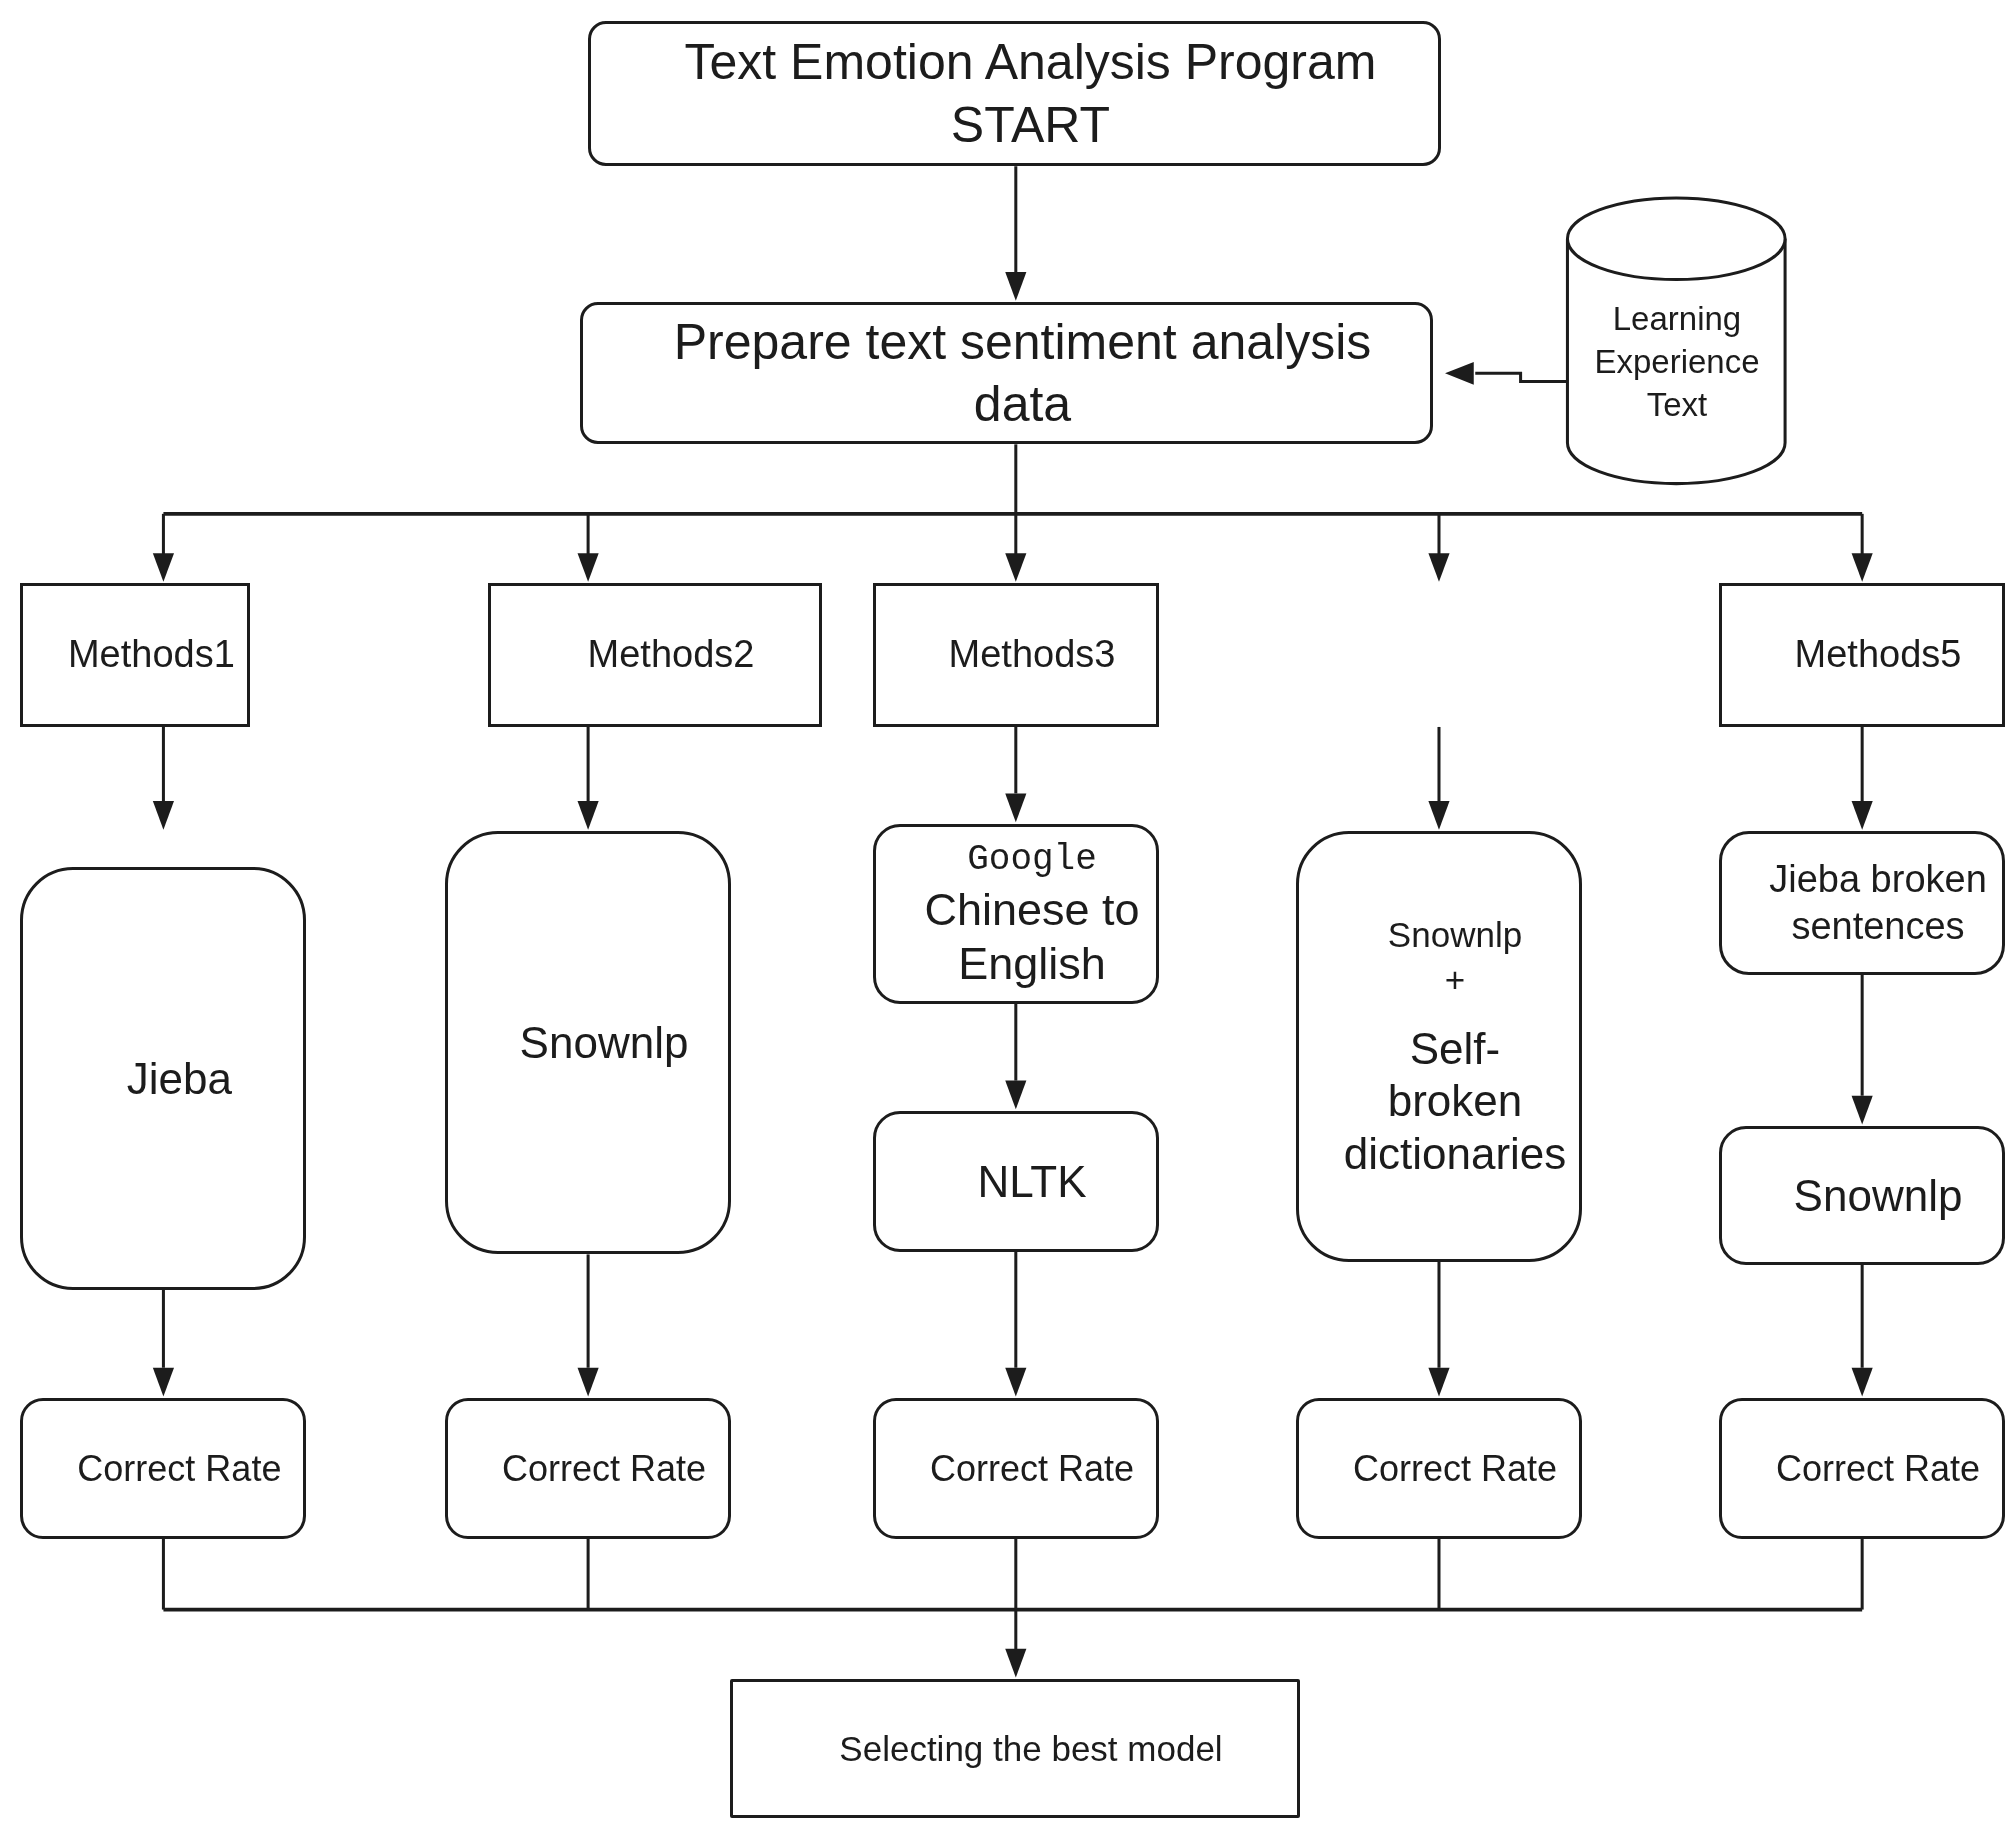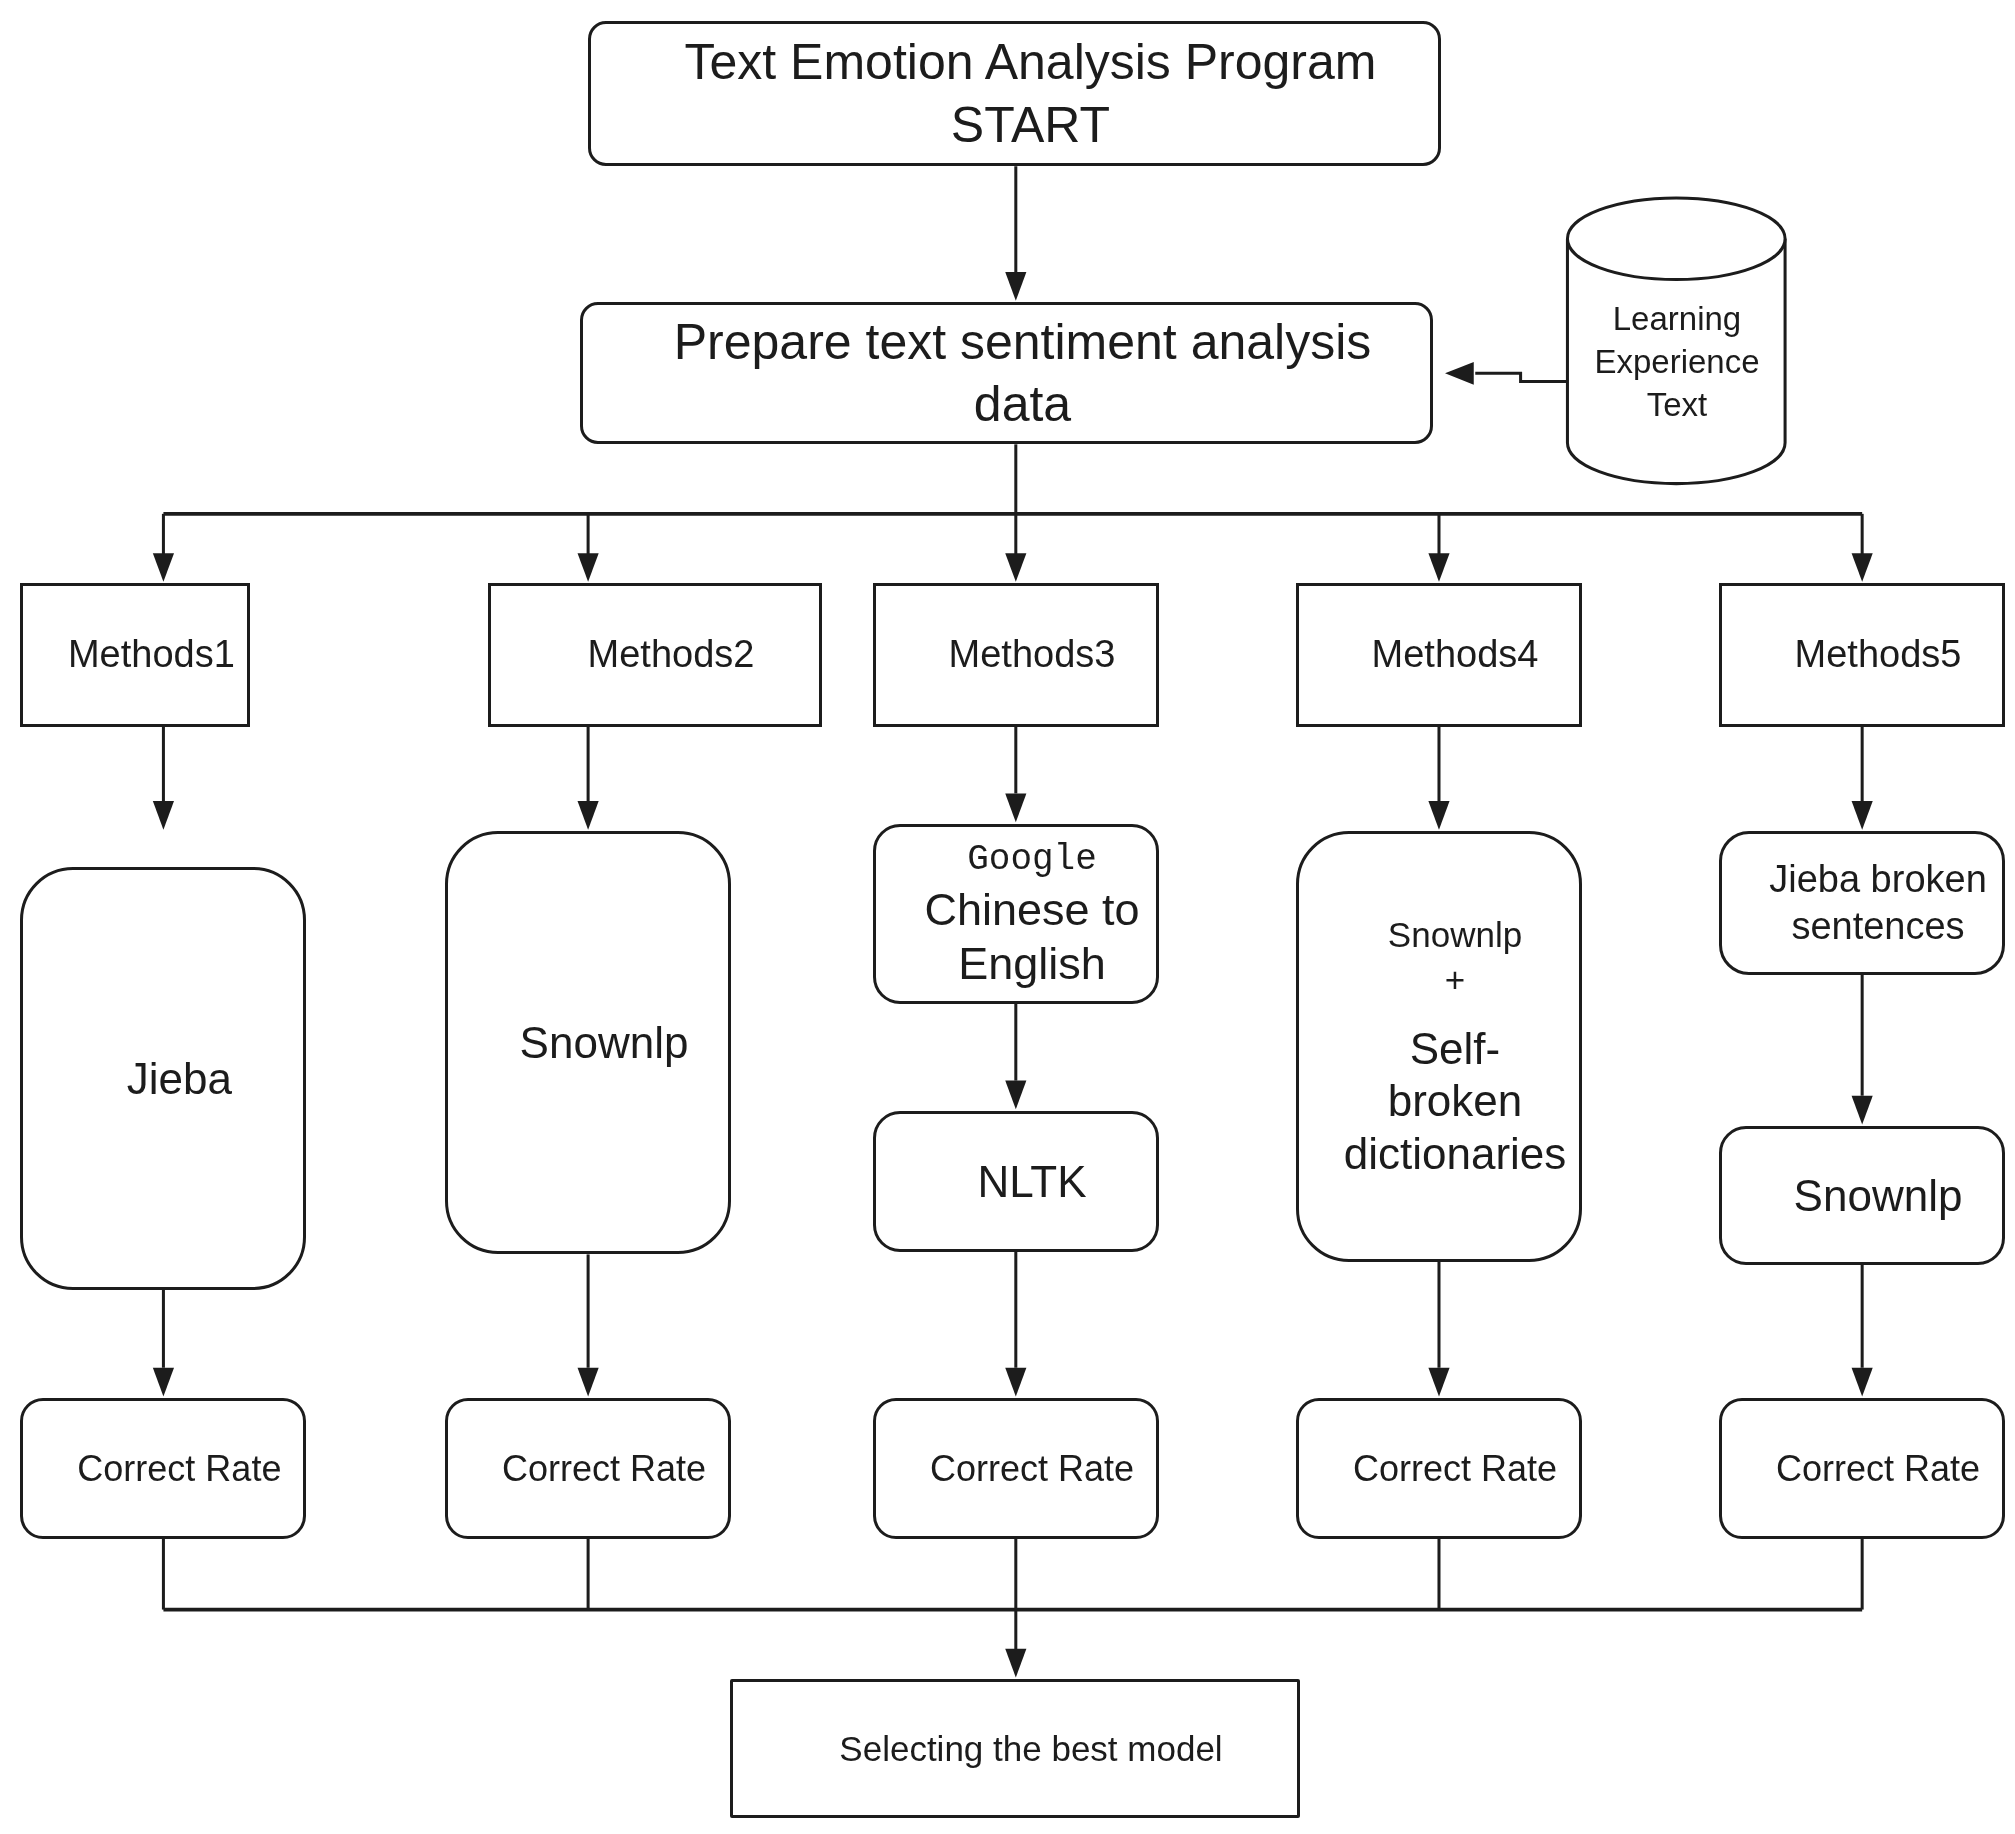--- a/index.html
+++ b/index.html
@@ -162,21 +162,20 @@
   <div class="node" style="left:580px;top:302px;width:853px;height:142px;border-radius:18px;font-size:50px;">Prepare text sentiment analysis
 data</div>
 
   <div class="floating-label" style="left:1568px;top:272px;width:218px;height:181px;font-size:33px;">Learning
 Experience
 Text</div>
 
   <div class="node" style="left:20.4px;top:583px;width:230px;height:144px;font-size:38px;">Methods1</div>
   <div class="node" style="left:445px;top:583px;width:334px;height:144px;font-size:38px;margin-left:43px;">Methods2</div>
   <div class="node" style="left:873px;top:583px;width:286px;height:144px;font-size:38px;">Methods3</div>
-  <div class="node" style="left:1296px;top:583px;width:286px;height:144px;font-size:38px;">Methods4</div>
   <div class="node" style="left:1719px;top:583px;width:286px;height:144px;font-size:38px;">Methods5</div>
 
   <div class="node" style="left:20.4px;top:867px;width:286px;height:423px;border-radius:53px;font-size:44px;">Jieba</div>
 
   <div class="node" style="left:445px;top:831px;width:286px;height:423px;border-radius:53px;font-size:44px;">Snownlp</div>
 
   <div class="node" style="left:873px;top:824px;width:286px;height:180px;border-radius:27px;">
     <span class="sub" style="font-size:36px;font-family:Liberation Mono, monospace;">Google</span>
     <span class="main" style="font-size:45px;">Chinese to
 English</span>

